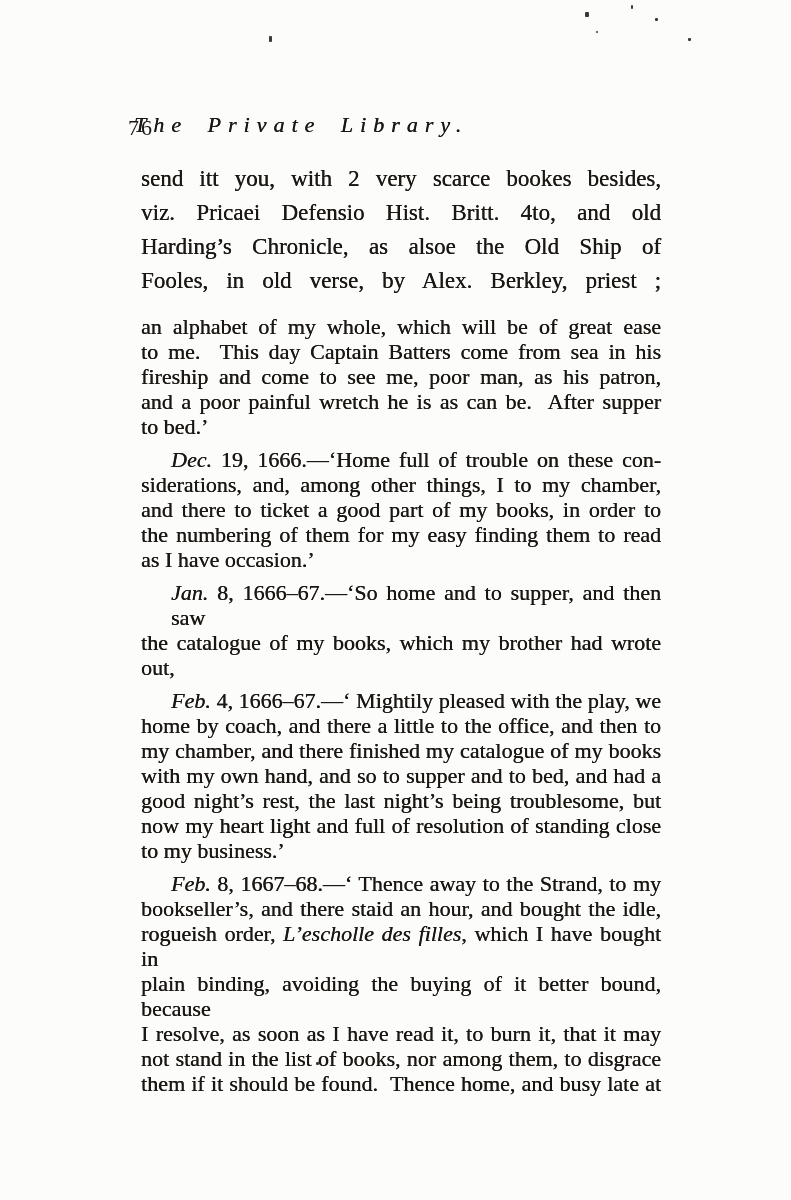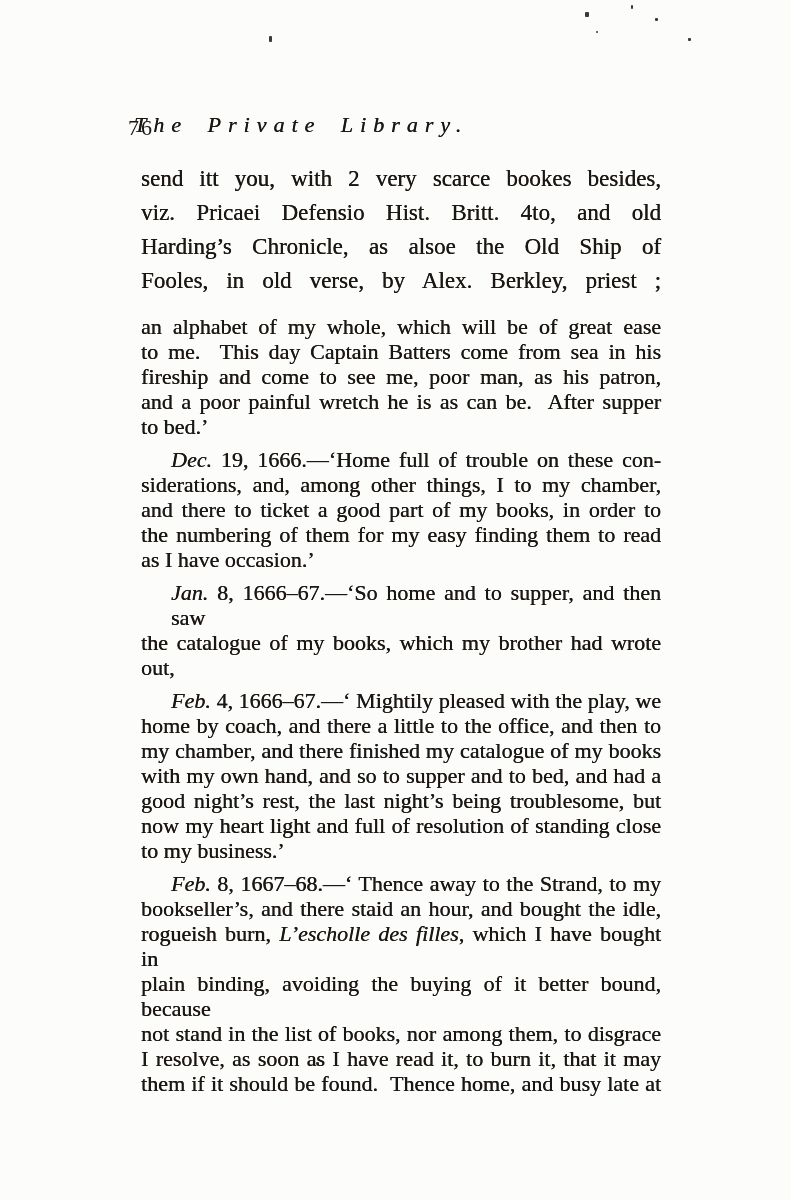--- a/index.html
+++ b/index.html
@@ -81,24 +81,24 @@
         <div class="line"><span>home by coach, and there a little to the office, and then to</span></div>
         <div class="line"><span>my chamber, and there finished my catalogue of my books</span></div>
         <div class="line"><span>with my own hand, and so to supper and to bed, and had a</span></div>
         <div class="line"><span>good night’s rest, the last night’s being troublesome, but</span></div>
         <div class="line"><span>now my heart light and full of resolution of standing close</span></div>
         <div class="line last"><span>to my business.’</span></div>
       </div>
       <div class="para small">
         <div class="line first-indent"><em>Feb.</em><span> 8, 1667–68.—‘ Thence away to the Strand, to my</span></div>
         <div class="line"><span>bookseller’s, and there staid an hour, and bought the idle,</span></div>
-        <div class="line"><span>rogueish burn, </span><em>L’escholle des filles</em><span>, which I have bought in</span></div>
+        <div class="line"><span>rogueish order, </span><em>L’escholle des filles</em><span>, which I have bought in</span></div>
         <div class="line"><span>plain binding, avoiding the buying of it better bound, because</span></div>
+        <div class="line"><span>I resolve, as soon as I have read it, to burn it, that it may</span></div>
         <div class="line"><span>not stand in the list of books, nor among them, to disgrace</span></div>
-        <div class="line"><span>I resolve, as soon as I have read it, to burn it, that it may</span></div>
         <div class="line"><span>them if it should be found.&nbsp; Thence home, and busy late at</span></div>
       </div>
     </div>
 
   <div id="specks">
       <div class="speck" style="left: 269px; top: 36px; width: 3px; height: 6px;"></div>
       <div class="speck" style="left: 585px; top: 12px; width: 4px; height: 5px;"></div>
       <div class="speck" style="left: 631px; top: 5px; width: 2px; height: 4px;"></div>
       <div class="speck" style="left: 596px; top: 31px; width: 2px; height: 2px;"></div>
       <div class="speck" style="left: 655px; top: 18px; width: 3px; height: 3px;"></div>

